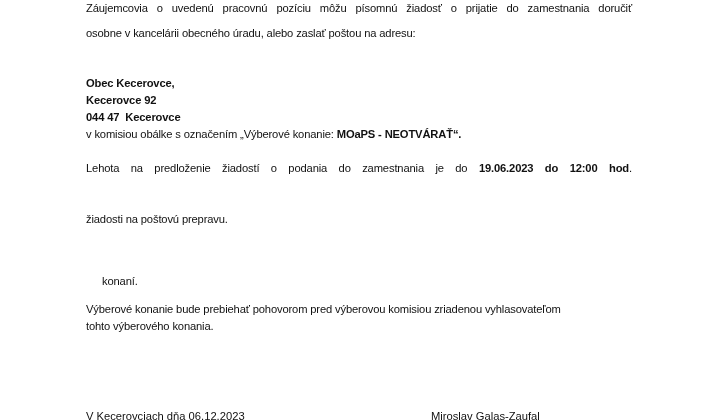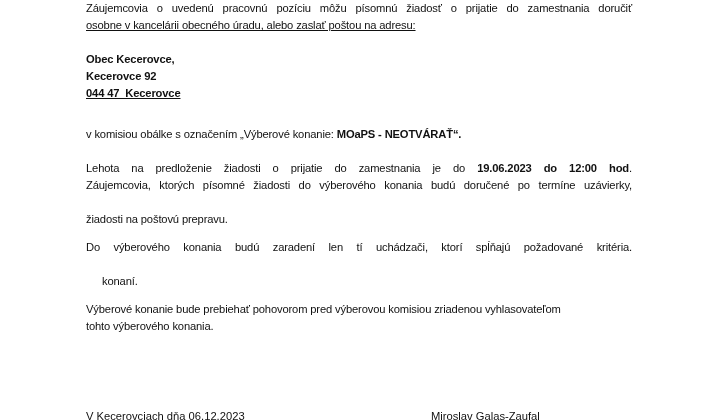--- a/index.html
+++ b/index.html
@@ -29,50 +29,48 @@
       left: 86px;
       white-space: nowrap;
       line-height: 14px;
       letter-spacing: -0.15px;
     }
     .just {
       width: 546px;
       text-align: justify;
       text-align-last: justify;
     }
-    .bold { font-weight: bold; }
+    .bold { font-weight: bold; margin-top: 24px; }
     .sig {
       position: absolute;
       white-space: nowrap;
       line-height: 14px;
     }
   </style>
 </head>
 <body>
 
 <div class="page">
 
   <div class="line just" style="top:1px;">Záujemcovia o uvedenú pracovnú pozíciu môžu písomnú žiadosť o prijatie do zamestnania doručiť</div>
-  <div class="line" style="top:18px;text-decoration:underline;">osobne v kancelárii obecného úradu, alebo zaslať poštou na adresu:</div>
+  <div class="line" style="top:26px;">osobne v kancelárii obecného úradu, alebo zaslať poštou na adresu:</div>
 
   <div class="line bold" style="top:52px;">Obec Kecerovce,</div>
   <div class="line bold" style="top:69px;">Kecerovce 92</div>
-  <div class="line bold" style="top:86px; white-space:pre;text-decoration:underline;">044 47  Kecerovce</div>
+  <div class="line bold" style="top:86px; white-space:pre;">044 47  Kecerovce</div>
 
   <div class="line" style="top:127px;">
     <span>v komisiou obálke s označením „Výberové konanie: </span><span class="bold">MOaPS - NEOTVÁRAŤ“.</span>
   </div>
 
   <div class="line just" style="top:161px;">
-    <span>Lehota na predloženie žiadosti o prijatie do zamestnania je do </span><span class="bold">19.06.2023 do 12:00 hod</span><span>.</span>
+    <span>Lehota na predloženie žiadostí o podania do zamestnania je do </span><span class="bold">19.06.2023 do 12:00 hod</span><span>.</span>
   </div>
-  <div class="line just" style="top:178px;">Záujemcovia, ktorých písomné žiadosti do výberového konania budú doručené po termíne uzávierky,</div>
   <div class="line" style="top:212px;text-align:right;">žiadosti na poštovú prepravu.</div>
 
-  <div class="line just" style="top:240px;">Do výberového konania budú zaradení len tí uchádzači, ktorí spĺňajú požadované kritéria.</div>
   <div class="line" style="top:274px;margin-left:16px;">konaní.</div>
 
   <div class="line" style="top:302px;">Výberové konanie bude prebiehať pohovorom pred výberovou komisiou zriadenou vyhlasovateľom</div>
   <div class="line" style="top:319px;">tohto výberového konania.</div>
 
   <div class="sig" style="left:86px; top:409px;">V Kecerovciach dňa 06.12.2023</div>
   <div class="sig" style="left:431px; top:409px;">Miroslav Galas-Zaufal</div>
 
 </div>
 

